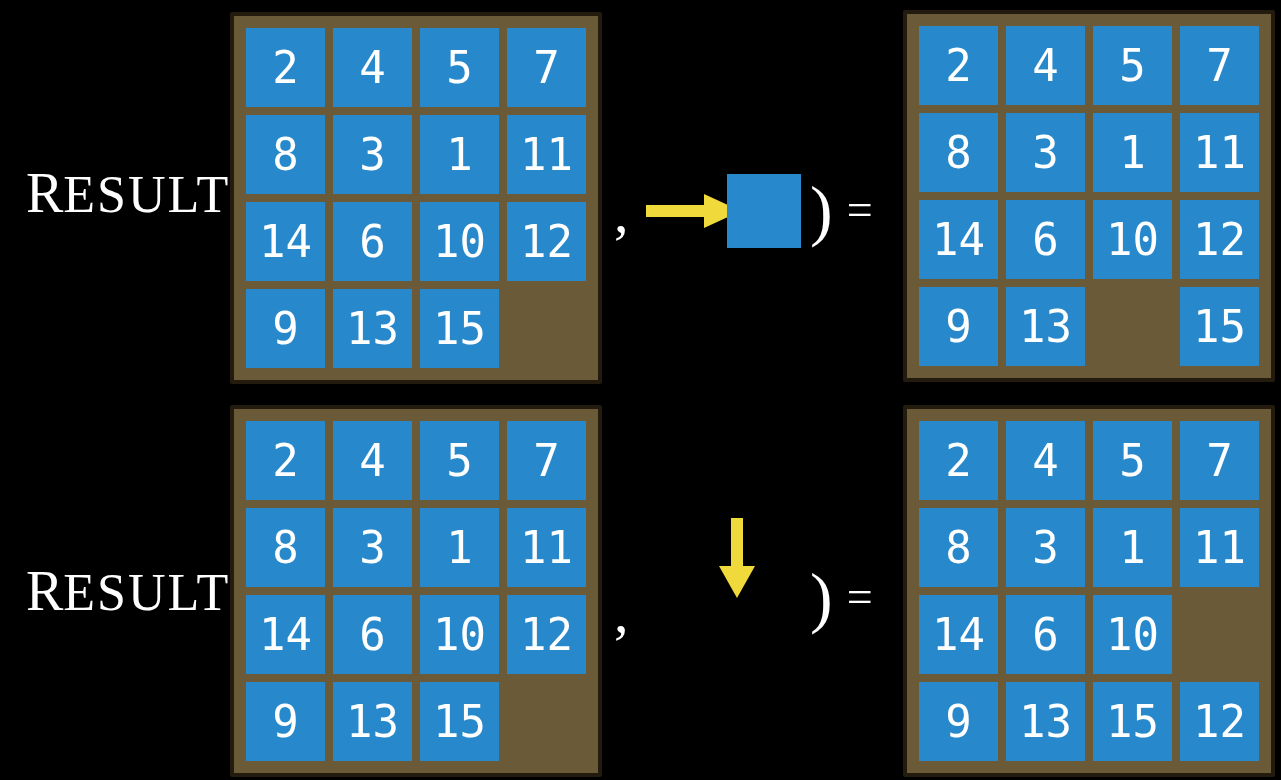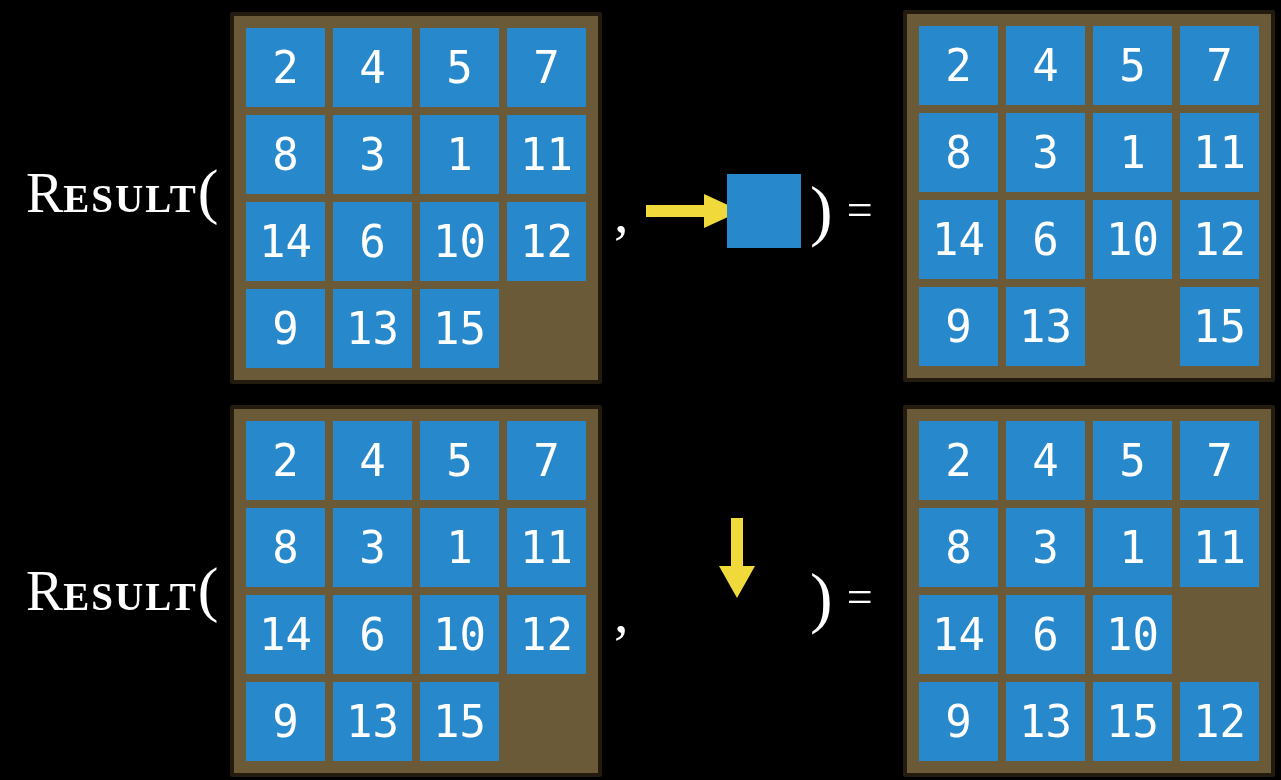--- a/index.html
+++ b/index.html
@@ -7,21 +7,21 @@
     position:relative;width:1281px;height:780px;background:#000;
     overflow:hidden;font-family:"Liberation Serif",serif;color:var(--ink,#fff);
   }
   .example-row{position:absolute;left:0;width:1281px;height:390px;}
   .row-0{top:0;}
   .row-1{top:390px;}
 
   
   .func-label{position:absolute;white-space:nowrap;line-height:1;}
   .func-cap{font-size:56px;}
-  .func-rest{font-size:39px;letter-spacing:2px;font-weight:bold;}
+  .func-rest{font-size:52px;letter-spacing:2px;}
   .func-paren{font-size:62px;font-weight:400;}
 
   .comma{position:absolute;font-size:58px;line-height:1;}
 
   .close-eq{position:absolute;display:flex;align-items:center;height:86px;line-height:1;}
   .close-paren{font-size:68px;}
   .equals{font-size:46px;margin-left:14px;}
 
   
   .puzzle-grid{

